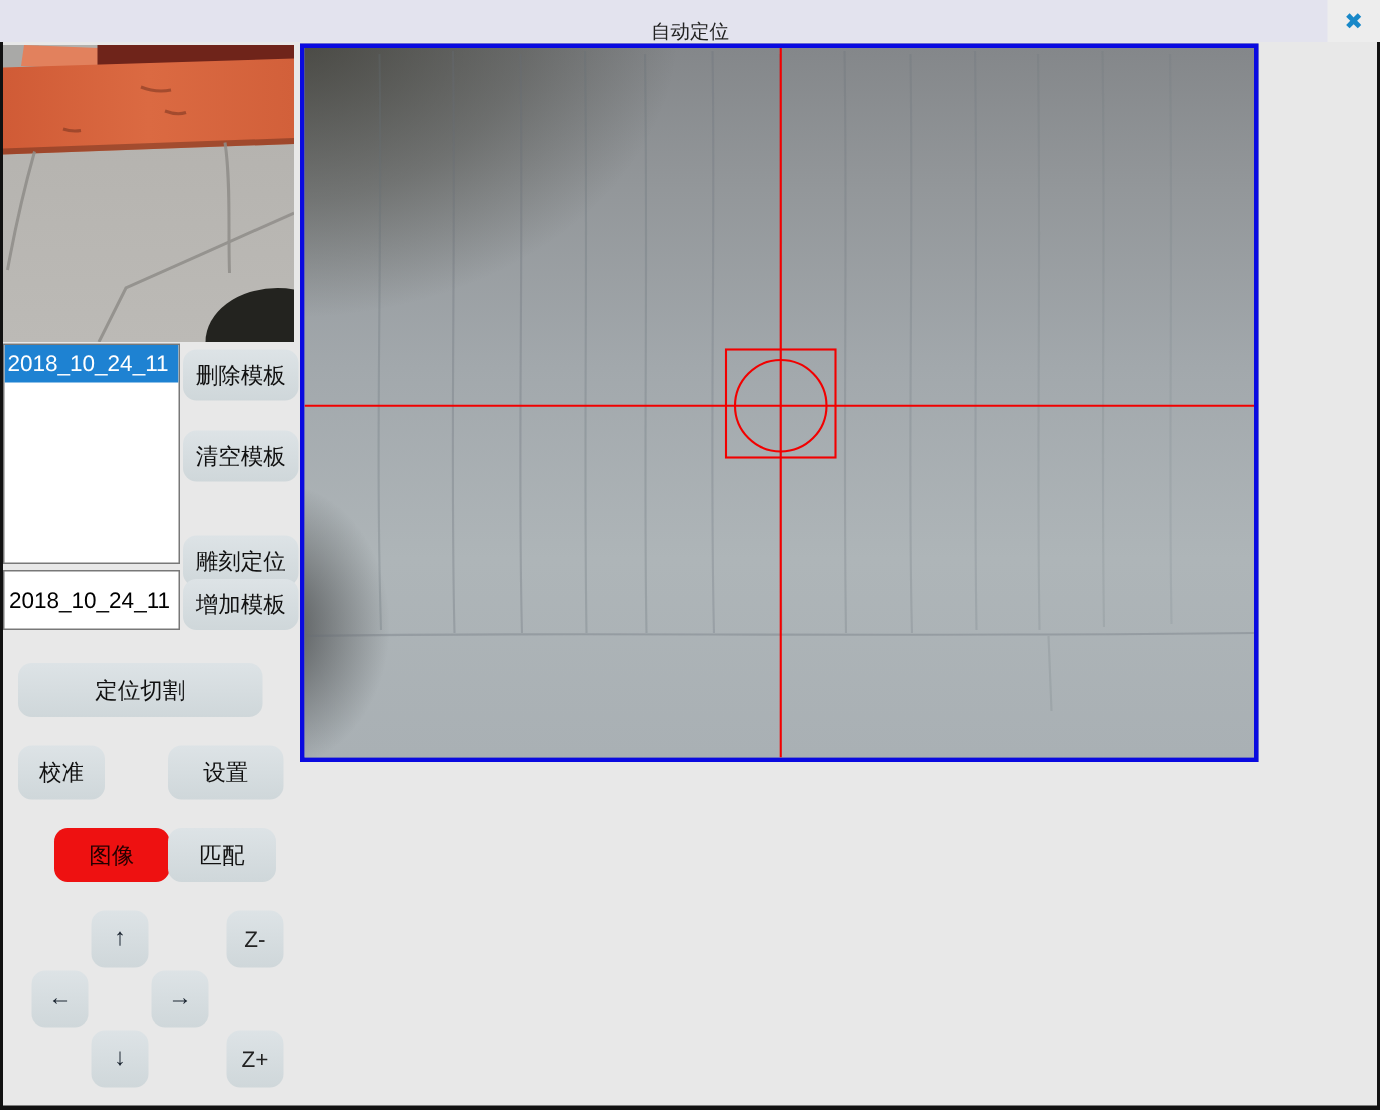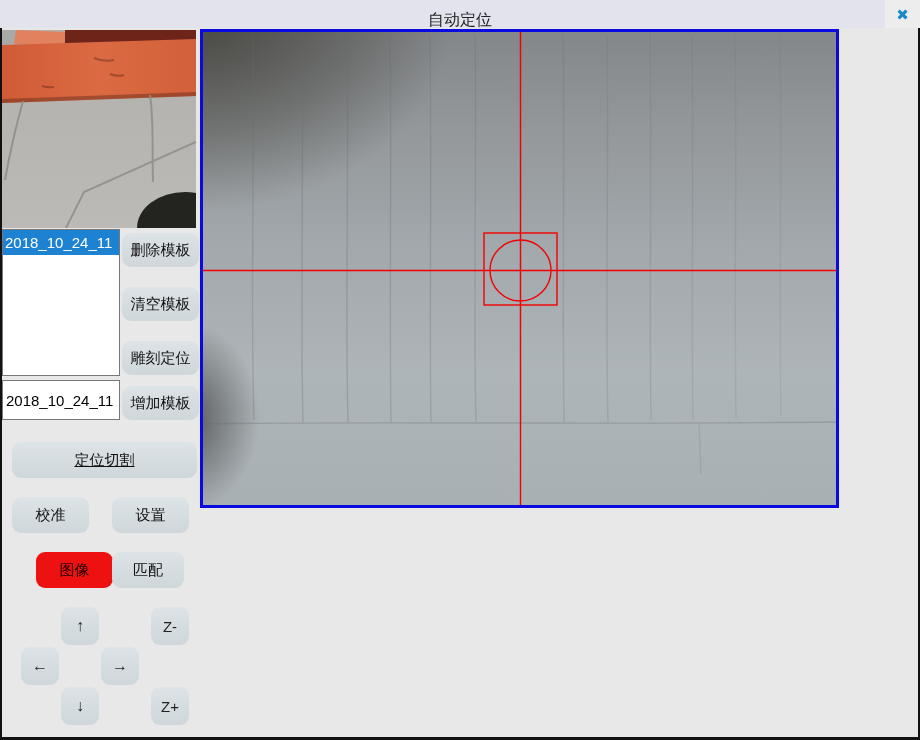--- a/index.html
+++ b/index.html
@@ -3,21 +3,21 @@
 <meta charset="utf-8">
 <style>
   html,body{margin:0;padding:0;width:920px;height:740px;overflow:hidden;
     font-family:"Liberation Sans","DejaVu Sans",sans-serif;
     background:var(--window-bg,#e8e8e8);position:relative;}
   *{box-sizing:border-box;}
 
   
   .titlebar{position:absolute;left:0;top:0;width:920px;height:28px;
     background:var(--titlebar-bg,#e3e3ee);display:flex;align-items:center;justify-content:center;}
-  .titlebar .title{font-size:16px;color:#222;margin-top:13px;}
+  .titlebar .title{font-size:13px;color:#222;margin-top:13px;}
   .close-zone{position:absolute;right:0;top:0;width:35px;height:28px;background:#ededed;
     display:flex;align-items:center;justify-content:center;cursor:pointer;}
   .close-zone .x{color:var(--close-x-blue,#1888c8);font-size:15px;font-weight:900;line-height:1;}
   .edge{position:absolute;background:#111;}
   .edge.l{left:0;top:28px;width:2px;height:712px;}
   .edge.r{left:918px;top:28px;width:2px;height:712px;}
   .edge.b{left:0;top:737px;width:920px;height:3px;}
 
   
   .thumb{position:absolute;left:2px;top:30px;width:194px;height:198px;overflow:hidden;}
@@ -28,23 +28,23 @@
   .name-field{position:absolute;left:2px;top:380px;width:118px;height:40px;background:#fff;
     border:1px solid #787878;font-size:15px;color:#000;padding:0 0 0 3px;
     font-family:"Liberation Sans","DejaVu Sans",sans-serif;}
 
   .btn{position:absolute;border:none;border-radius:9px;
     background:linear-gradient(#dde3e6,var(--button-bg,#cfd7da));
     color:#111;font-size:15px;text-align:right;cursor:pointer;
     font-family:"Liberation Sans","DejaVu Sans",sans-serif;
     display:flex;align-items:center;justify-content:center;padding:0;}
   .tmpl{left:122px;width:77px;height:34px;}
-  .t-del{top:233px;} .t-clr{top:287px;} .t-eng{top:341px;} .t-add{top:386px;}
-  .b-cut{left:12px;top:442px;width:185px;height:36px;text-decoration:underline;}
-  .b-cal{left:12px;top:497px;width:77px;height:36px;}
+  .t-del{top:233px;} .t-clr{top:287px;} .t-eng{top:357px;} .t-add{top:386px;}
+  .b-cut{left:12px;top:442px;width:163px;height:36px;}
+  .b-cal{left:12px;top:497px;width:58px;height:36px;}
   .b-set{left:112px;top:497px;width:77px;height:36px;}
   .b-img{left:12px;top:552px;width:77px;height:36px;
     background:var(--image-button-red,#ee1111);color:#200;margin-left:24px;}
   .b-mat{left:112px;top:552px;width:72px;height:36px;}
 
   .jog{width:38px;height:38px;border-radius:9px;font-size:16px;color:#1a2430;}
   .j-up{left:61px;top:607px;} .j-zm{left:151px;top:607px;font-size:15px;color:#222;}
   .j-lf{left:21px;top:647px;} .j-rt{left:101px;top:647px;}
   .j-dn{left:61px;top:687px;} .j-zp{left:151px;top:687px;font-size:15px;color:#222;}
 

